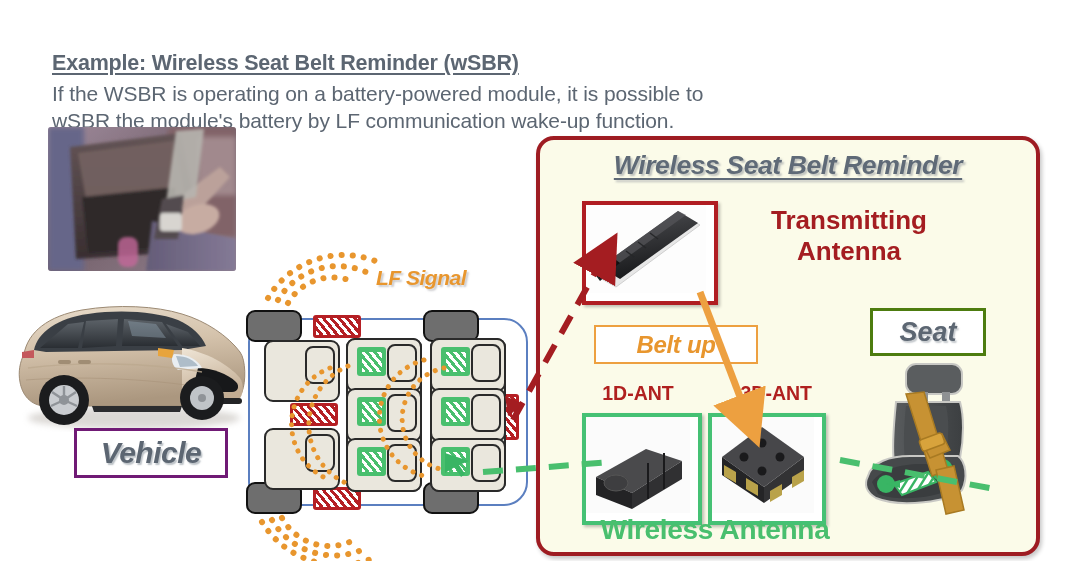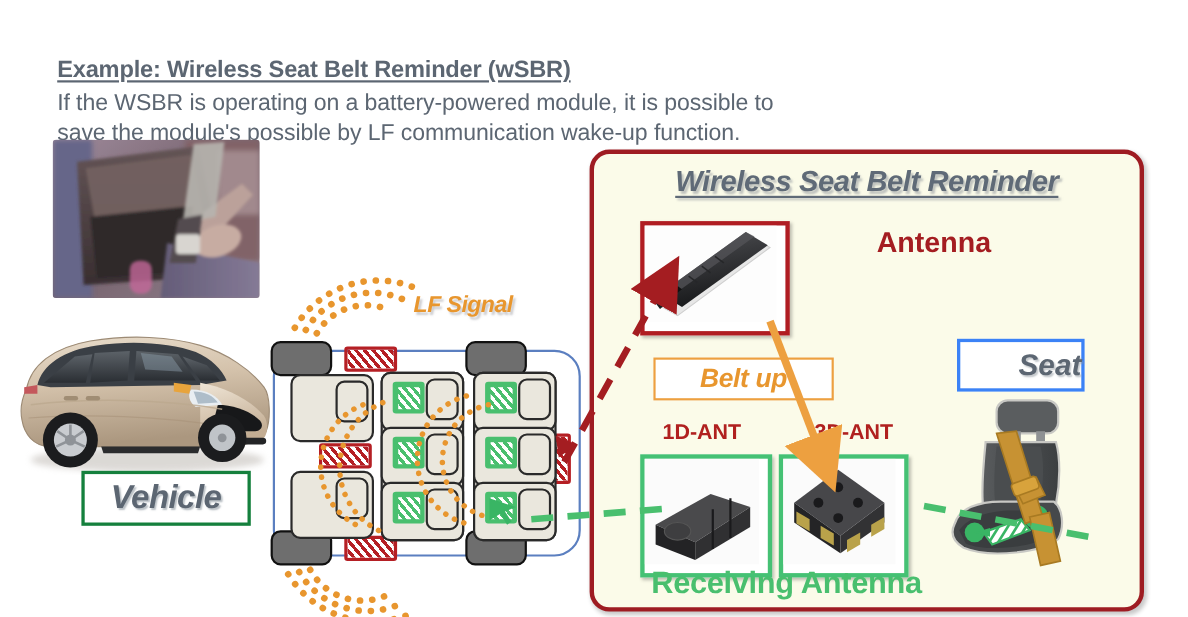--- a/index.html
+++ b/index.html
@@ -28,21 +28,21 @@
     border-radius:3px;overflow:hidden;
     filter:blur(0.3px);
   }
 
   
   #vehicle-photo{left:6px;top:288px;width:252px;height:148px;}
 
   
   #vehicle-label{
     left:74px;top:428px;width:148px;height:44px;
-    border:3px solid #15803d;background:#ffffff;
+    border:3px solid #701a75;background:#ffffff;
     display:flex;align-items:center;justify-content:center;
   }
   #vehicle-label span{
     font-size:30px;font-weight:bold;font-style:italic;color:#5c6672;
     text-shadow:1.5px 1.5px 1.5px rgba(130,140,150,.55);
     letter-spacing:-0.5px;
   }
 
   
   #topview{left:236px;top:310px;width:305px;height:200px;}
@@ -123,40 +123,40 @@
     position:absolute;font-size:19.5px;font-weight:bold;color:#b0201f;
   }
   #ant1-tag{left:48px;top:242px;width:100px;text-align:center;}
   #ant2-tag{left:172px;top:242px;width:100px;text-align:right;}
   #rx-label{
     position:absolute;left:10px;top:374px;width:330px;text-align:center;
     font-size:28px;font-weight:bold;color:#49bf6e;letter-spacing:-0.3px;
   }
   #seat-label{
     position:absolute;left:330px;top:168px;width:110px;height:42px;
-    background:#ffffff;border:3px solid #3b82f6;
-    display:flex;align-items:center;justify-content:flex-end;
+    background:#ffffff;border:3px solid #4d7c0f;
+    display:flex;align-items:center;justify-content:center;
   }
   #seat-label span{
     font-size:27px;font-weight:bold;font-style:italic;color:#5c6672;
     text-shadow:1.5px 1.5px 1.5px rgba(140,148,156,.5);
   }
   #seat-illu{position:absolute;left:310px;top:218px;width:150px;height:162px;}
 
   svg{display:block;overflow:visible;}
   #overlay{left:0;top:0;width:1080px;height:561px;pointer-events:none;}
 </style>
 </head>
 <body>
 
 <div class="abs" id="header">
   <div id="header-title">Example: Wireless Seat Belt Reminder (wSBR)</div>
   <div id="header-body">
     <div>If the WSBR is operating on a battery-powered module, it is possible to</div>
-    <div>save the module's possible by LF communication wake-up function.</div>
+    <div>wSBR the module's battery by LF communication wake-up function.</div>
   </div>
 </div>
 
 <div class="abs" id="buckle-photo">
   <svg width="188" height="144" viewBox="0 0 188 144">
     <defs>
       <linearGradient id="bp-bg" x1="0" y1="0" x2="1" y2="1">
         <stop offset="0%" stop-color="#9a8496"></stop>
           <stop offset="50%" stop-color="#6e5a66"></stop>
         <stop offset="100%" stop-color="#8d7a86"></stop>
@@ -380,20 +380,21 @@
       <g stroke="#262729" stroke-width="1.4">
         <line x1="40" y1="46" x2="48" y2="52"></line>
         <line x1="52" y1="37" x2="60" y2="43"></line>
         <line x1="64" y1="28" x2="72" y2="34"></line>
       </g>
       <path d="M8 68 L20 60 L26 66 L14 76 Z" fill="#1d1e20"></path>
     </svg>
   </div>
 
   <div id="tx-label">
+    <div>Transmitting</div>
     <div>Antenna</div>
   </div>
 
   <div id="wake-box">
     <span>Belt up</span>
   </div>
 
   <div class="ant-tag" id="ant1-tag">1D-ANT</div>
   <div class="ant-tag" id="ant2-tag">3D-ANT</div>
 
@@ -425,21 +426,21 @@
         <g fill="#b9a24a">
           <path d="M12 48 L24 55 L24 66 L12 59 Z"></path>
           <path d="M34 61 L46 68 L46 79 L34 72 Z"></path>
           <path d="M58 74 L70 67 L70 78 L58 85 Z"></path>
           <path d="M80 60 L92 53 L92 64 L80 71 Z"></path>
         </g>
       </g>
     </svg>
   </div>
 
-  <div id="rx-label">Receiving Antenna</div>
+  <div id="rx-label">Wireless Antenna</div>
 
   <div id="seat-label">
     <span>Seat</span>
   </div>
 
   <div id="seat-illu">
     <svg width="150" height="162" viewBox="0 0 150 162">
       <defs>
         <linearGradient id="seatg" x1="0" y1="0" x2="1" y2="0">
           <stop offset="0%" stop-color="#585b5d"></stop>

